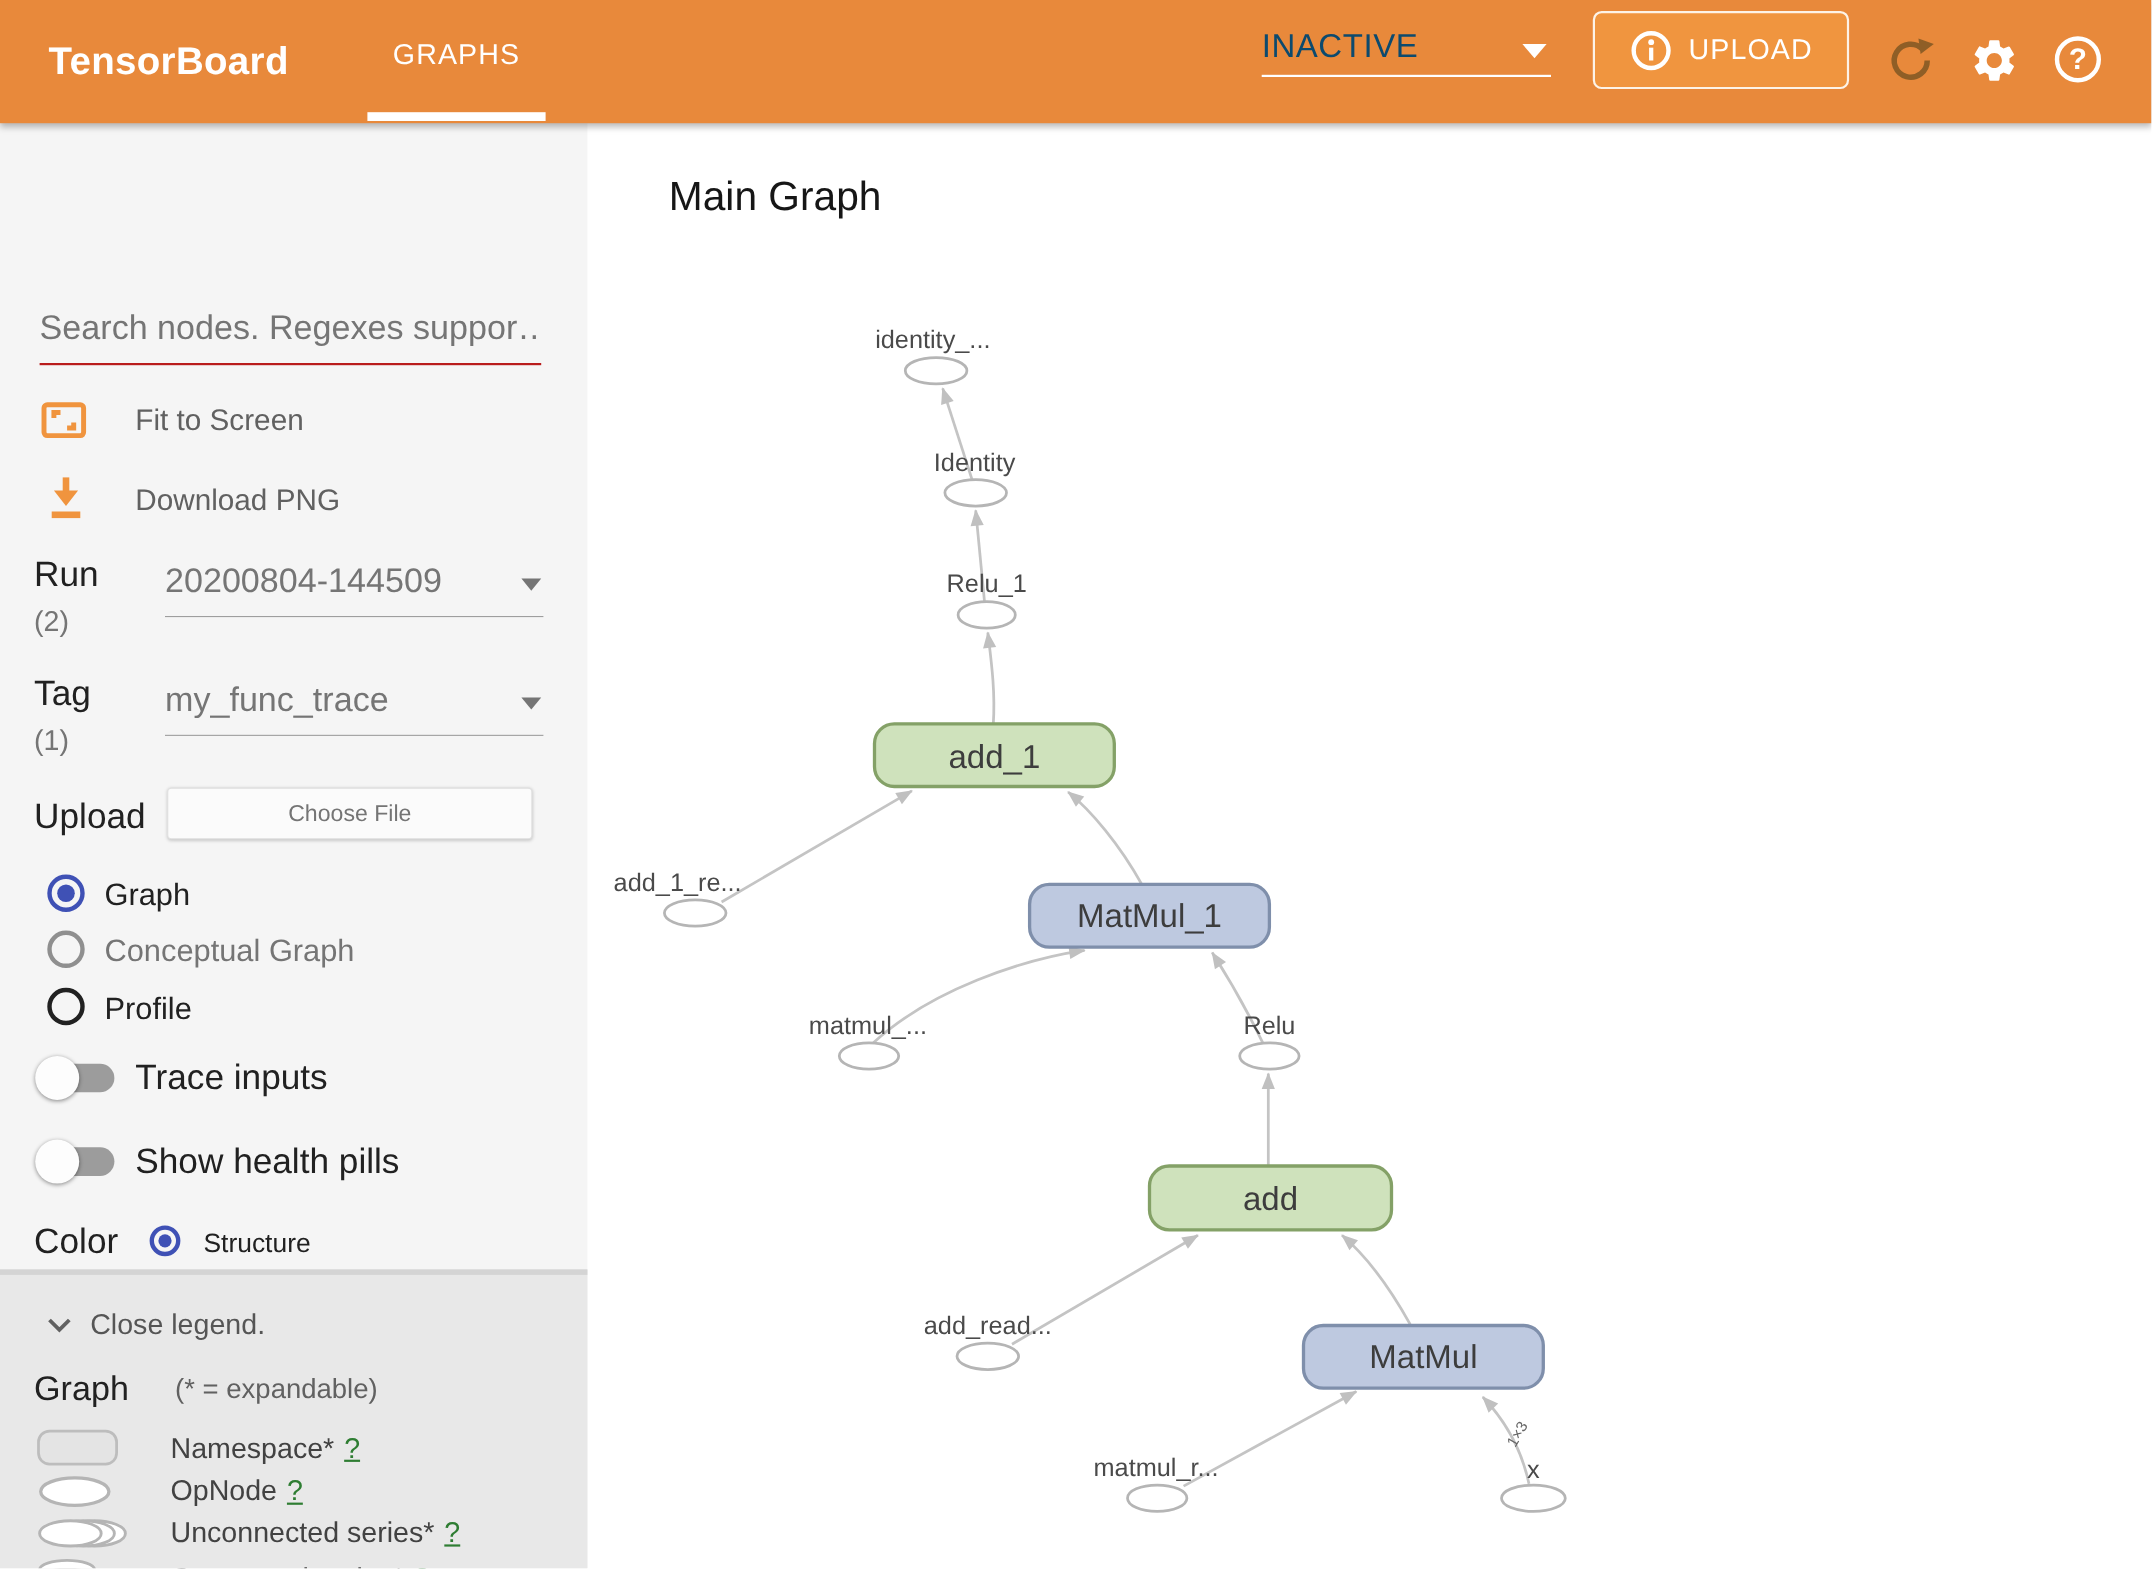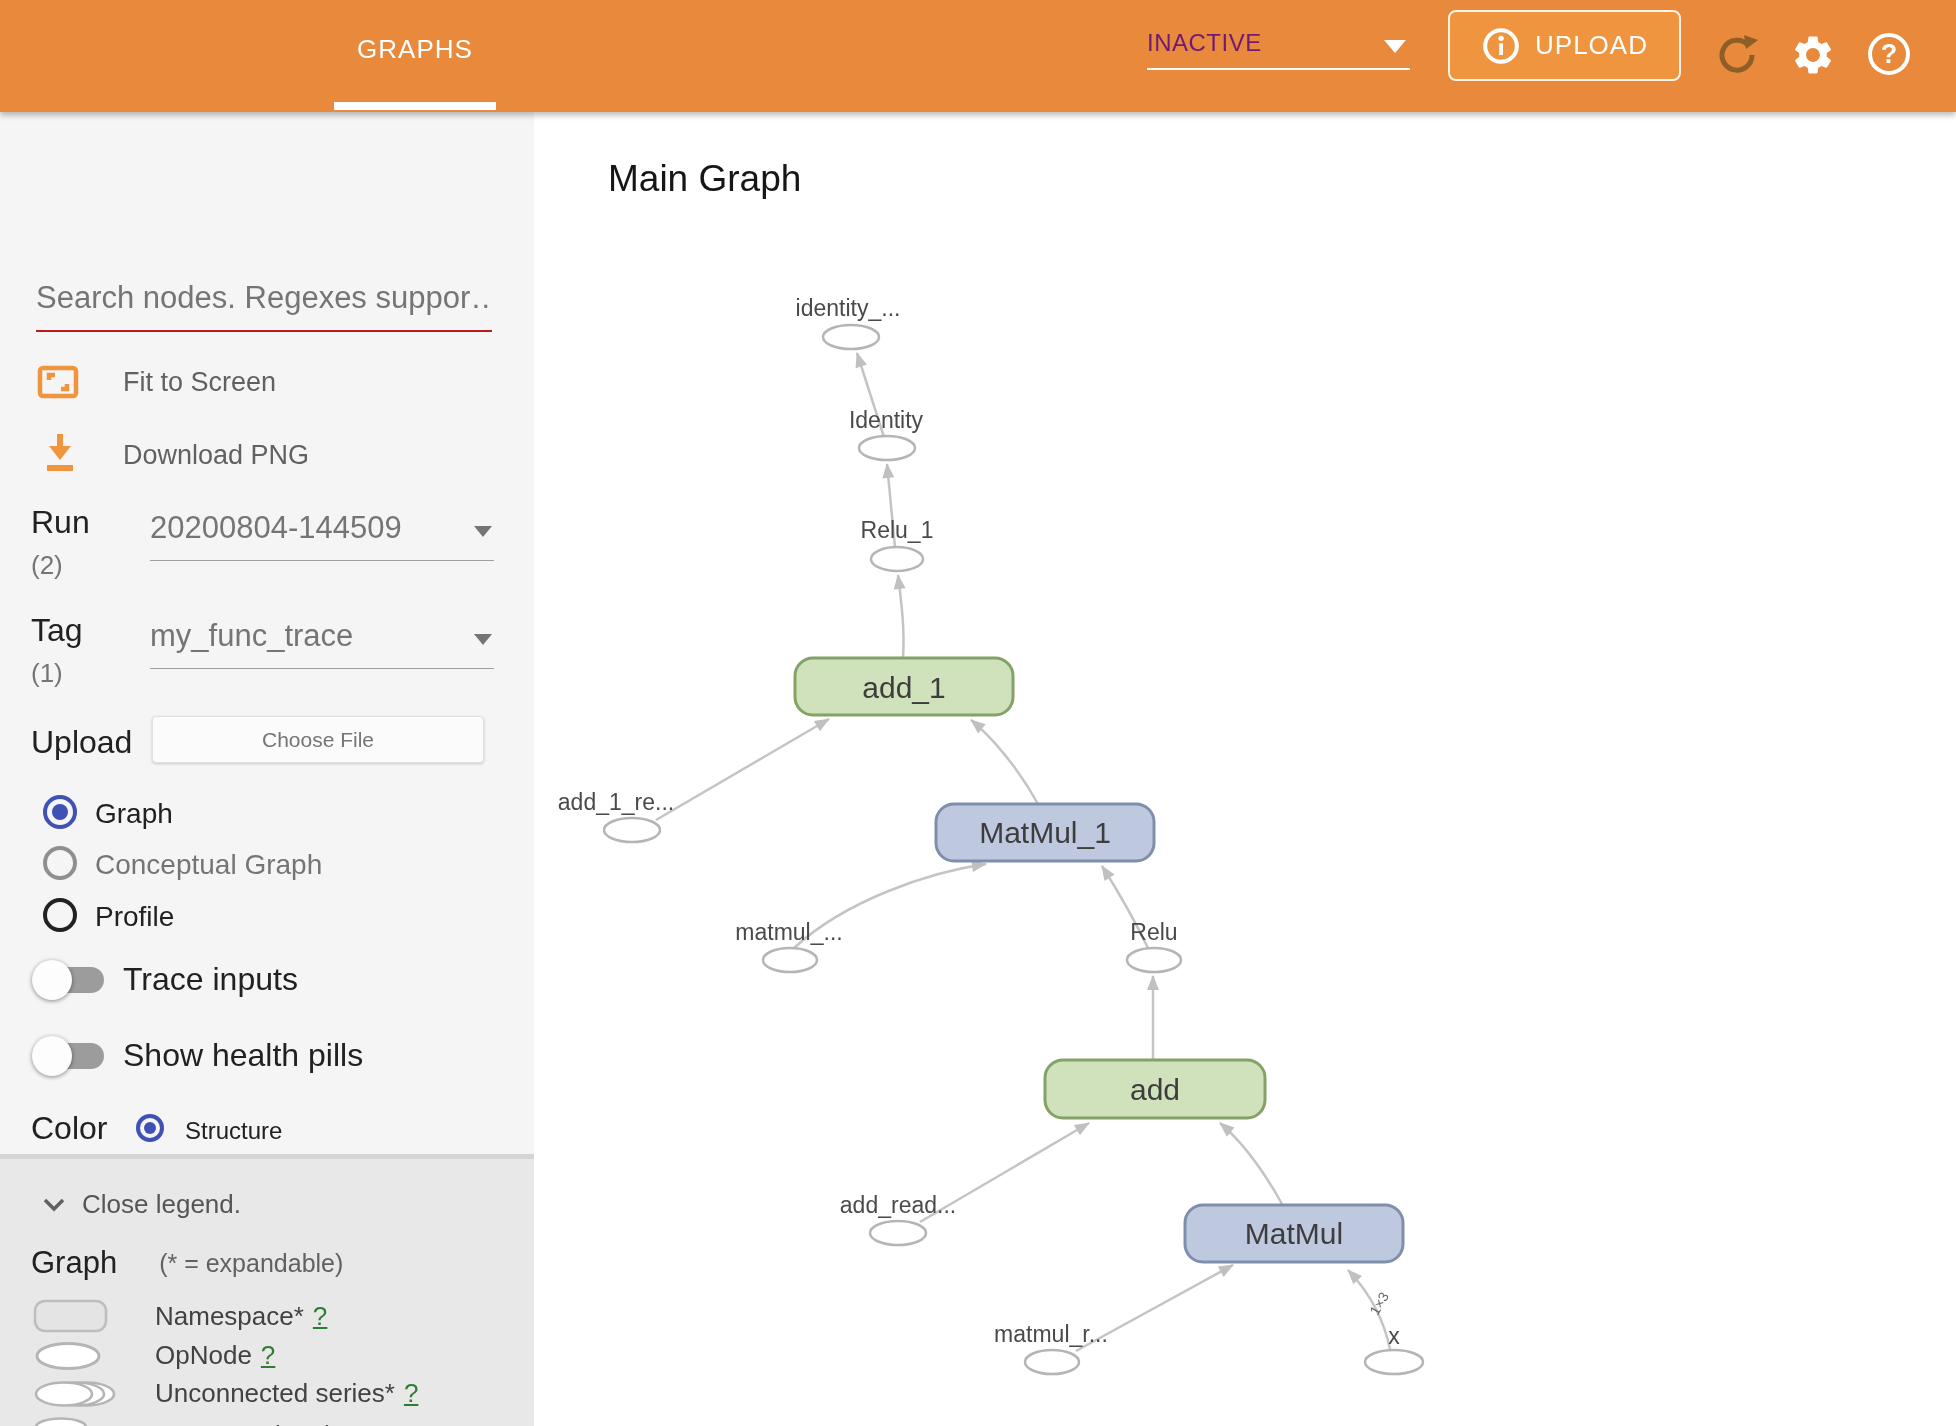--- a/index.html
+++ b/index.html
@@ -10,21 +10,21 @@
   .header{position:absolute;left:0;top:0;width:100%;height:112px;background:#e8893b;
           box-shadow:0 3px 6px rgba(0,0,0,.28);z-index:10;}
   .logo{position:absolute;left:44px;top:0;height:112px;line-height:112px;
         color:#fff;font-size:35px;font-weight:700;letter-spacing:.3px;}
   .tab{position:absolute;left:334px;top:0;width:162px;height:112px;cursor:pointer;}
   .tab .tab-label{position:absolute;width:100%;text-align:center;top:34px;
         color:#fff;font-size:26px;font-weight:500;letter-spacing:1px;}
   .tab .tab-underline{position:absolute;left:0;right:0;bottom:2px;height:8px;background:#fff;}
   .status-dd{position:absolute;left:1147px;top:26px;width:263px;height:42px;
         border-bottom:2px solid #fff;cursor:pointer;}
-  .status-dd .status-text{color:#701a75;font-size:24px;font-weight:500;letter-spacing:.5px;line-height:34px;margin-top:47px;}
+  .status-dd .status-text{color:#0c4a6e;font-size:30px;font-weight:500;letter-spacing:.5px;line-height:34px;margin-top:47px;}
   .caret-down{position:absolute;right:4px;top:14px;width:0;height:0;
         border-left:11px solid transparent;border-right:11px solid transparent;border-top:13px solid #fff;}
   .upload-btn{position:absolute;left:1448px;top:10px;width:229px;height:67px;
         background:#f0953f;border:2px solid #fdf3e7;border-radius:8px;display:flex;
         align-items:center;justify-content:center;gap:14px;cursor:pointer;}
   .upload-btn .upload-label{color:#fff;font-size:26px;font-weight:500;letter-spacing:1px;}
   .hicon{position:absolute;width:44px;height:44px;top:33px;cursor:pointer;}
   .help-circle{box-sizing:border-box;width:42px;height:42px;border:4px solid #fff;border-radius:50%;
         color:#fff;font-size:27px;font-weight:700;text-align:center;line-height:34px;}
 
@@ -83,20 +83,21 @@
   .gnode.blue{fill:#bec9e0;stroke:#7f8fab;}
   .gtext{font-family:"Liberation Sans","DejaVu Sans",sans-serif;font-size:30px;fill:#3d3d3d;text-anchor:middle;}
   .edgelabel{font-family:"Liberation Sans","DejaVu Sans",sans-serif;font-size:14px;fill:#666;text-anchor:middle;}
 </style>
 </head>
 <body>
 
 <div class="app">
 
   <div class="header">
+    <div class="logo">TensorBoard</div>
 
     <div class="tab">
       <div class="tab-label">GRAPHS</div>
       <div class="tab-underline"></div>
     </div>
 
     <div class="status-dd">
       <span class="status-text">INACTIVE</span>
       <span class="caret-down"></span>
     </div>

